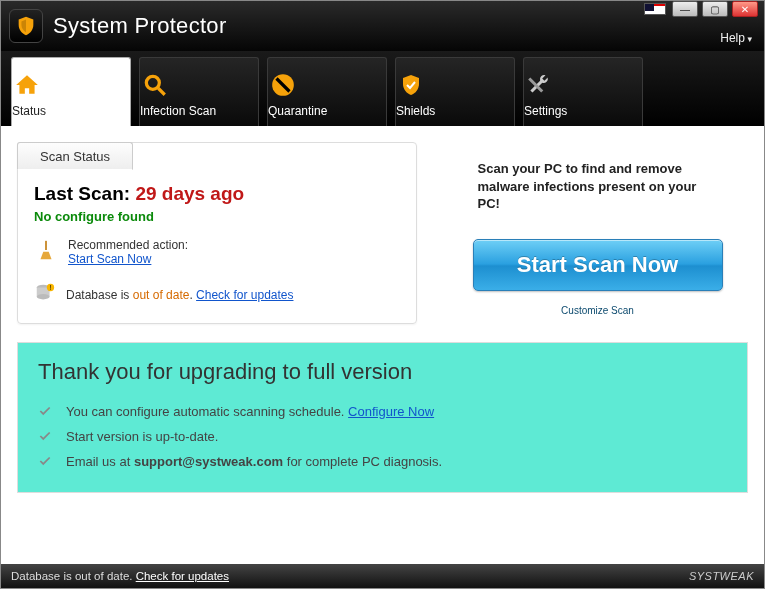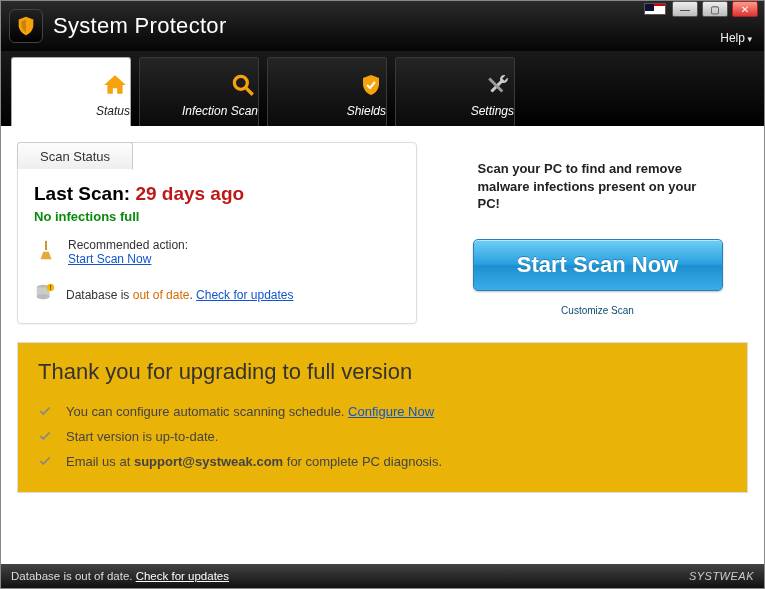--- a/index.html
+++ b/index.html
@@ -9,21 +9,21 @@
 .app-logo svg { width: 22px; height: 22px; }
 .app-title { font-size: 22px; font-weight: 400; letter-spacing: .3px; }
 .win-controls { position:absolute; top:0; right:6px; display:flex; gap:4px; }
 .win-btn { width:26px; height:16px; border:1px solid #555; background:linear-gradient(#eee,#bbb); color:#222; font-size:10px; display:flex; align-items:center; justify-content:center; cursor:pointer; border-radius:2px; }
 .win-btn.close { background:linear-gradient(#f98,#d33); border-color:#a22; color:#fff; }
 .flag { width:22px; height:12px; background: linear-gradient(#d00 0 7%,#fff 7% 14%,#d00 14% 21%,#fff 21% 28%,#d00 28% 35%,#fff 35% 100%); position:absolute; top:2px; right:98px; border:1px solid #555;}
 .flag::before{content:"";position:absolute;left:0;top:0;width:9px;height:7px;background:#113;}
 .help { position:absolute; bottom:6px; right:12px; font-size:12px; color:#eee; cursor:pointer; }
 .help::after{content:" ▾"; font-size:9px;}
 .tabbar { background:linear-gradient(#1a1a1a,#000); height:75px; display:flex; gap:8px; padding:6px 10px 0 10px; }
-.tab { width:120px; border:1px solid #3a3a3a; border-bottom:none; background:linear-gradient(#252525,#0a0a0a); color:#fff; display:flex; flex-direction:column; align-items:flex-end; justify-content:center; gap:4px; font-size:12px; cursor:pointer; border-radius:3px 3px 0 0; text-align:center; padding-top:3px;font-style:italic;}
+.tab { width:120px; border:1px solid #3a3a3a; border-bottom:none; background:linear-gradient(#252525,#0a0a0a); color:#fff; display:flex; flex-direction:column; align-items:flex-start; justify-content:center; gap:4px; font-size:12px; cursor:pointer; border-radius:3px 3px 0 0; text-align:center; padding-top:3px;}
 .tab.active { background:#fff; color:#222; border-color:#aaa; }
 .tab .ticon { width:30px; height:30px; display:flex; align-items:center; justify-content:center; }
 .content { flex:1; background:#fff; padding:16px 16px 6px 16px; display:flex; flex-direction:column; gap:18px; overflow:hidden; }
 .row1 { display:flex; gap:30px; }
 .panel { border:1px solid #ddd; width:400px; position:relative; padding-top:28px; border-radius:4px; box-shadow:0 1px 2px rgba(0,0,0,.05); }
 .panel-tab { position:absolute; top:-1px; left:-1px; height:28px; line-height:28px; padding:0 22px; font-size:13px; color:#333; background:linear-gradient(#fdfdfd,#eee); border:1px solid #ccc; border-bottom:1px solid #fff; border-radius:3px 3px 0 0; }
 .panel-body { padding:12px 16px 16px 16px; }
 .ls-line { font-size:19px; margin-bottom:4px; }
 .ls-line b{color:#000;}
 .ls-days{ color:#c01818; font-weight:bold; }
@@ -31,21 +31,21 @@
 .rec { display:flex; gap:10px; align-items:flex-start; margin-bottom:16px; }
 .rec .ic { width:24px; height:24px; flex:none; display:flex; align-items:center; justify-content:center;}
 .rec .txt { font-size:12px; color:#333; }
 .rec .txt a, .db a { color:#1155cc; text-decoration:underline; font-size:12px; cursor:pointer; }
 .db { display:flex; gap:10px; align-items:center; font-size:12px; color:#333; }
 .db .ood{ color:#d66a00; }
 .sidecol { flex:1; display:flex; flex-direction:column; align-items:center; padding-top:18px; }
 .sidecol .desc { font-size:13px; color:#222; text-align:left; width:240px; margin-bottom:26px; line-height:1.35;font-weight:bold; }
 .bigbtn { width:250px; height:52px; border:1px solid #2a7fb8; border-radius:5px; background:linear-gradient(#6ecff6,#2aa0e0 48%,#1d8fd0 52%,#3aaee8); color:#fff; font-size:22px; font-weight:bold; display:flex; align-items:center; justify-content:center; cursor:pointer; box-shadow:0 1px 2px rgba(0,0,0,.25), inset 0 1px 0 rgba(255,255,255,.5); text-shadow:0 -1px 0 rgba(0,0,0,.25); margin-bottom:14px;}
 .cust { color:#0c4a6e; font-size:10px; cursor:pointer;}
-.upgrade { border:1px solid #ddd; background:#eab308; padding:16px 28px 18px 20px; }
+.upgrade { border:1px solid #ddd; background:#5eead4; padding:16px 28px 18px 20px; }
 .upgrade h2 { font-weight:400; font-size:22px; color:#333; margin-bottom:14px;}
 .upgrade .item { display:flex; align-items:flex-start; gap:14px; font-size:13px; color:#444; padding:5px 0;}
 .upgrade .item svg{flex:none;}
 .upgrade a { color:#1155cc; text-decoration:underline; cursor:pointer;}
 .statusbar { height:24px; background:linear-gradient(#444,#111); color:#ddd; font-size:11.5px; display:flex; align-items:center; padding:0 10px; justify-content:space-between; }
 .statusbar a { color:#fff; text-decoration:underline; cursor:pointer;}
 .brand { font-style:italic; letter-spacing:.5px; color:#ccc; font-size:11px;}
 </style>
 </head>
 <body>
@@ -80,20 +80,29 @@
     <div class="ticon">
         <svg width="26" height="26" viewBox="0 0 24 24">
           <circle cx="10" cy="10" r="6" fill="none" stroke="#f6a20a" stroke-width="3"></circle>
           <line x1="15" y1="15" x2="21" y2="21" stroke="#f6a20a" stroke-width="3"></line>
         </svg>
       </div>
     <span>Infection Scan</span>
   </div>
   <div class="tab">
     <div class="ticon">
+        <svg width="26" height="26" viewBox="0 0 24 24">
+          <circle cx="12" cy="12" r="10" fill="#f6a20a"></circle>
+          <path d="M6 6 18 18" stroke="#000" stroke-width="3"></path>
+        </svg>
+      </div>
+    <span>Quarantine</span>
+  </div>
+  <div class="tab">
+    <div class="ticon">
         <svg width="24" height="26" viewBox="0 0 24 24">
           <path fill="#f6a20a" d="M12 2 4 5v6c0 5 3.4 9.4 8 11 4.6-1.6 8-6 8-11V5l-8-3z"></path>
           <path d="M8 12l3 3 5-6" stroke="#fff" stroke-width="2" fill="none"></path>
         </svg>
       </div>
     <span>Shields</span>
   </div>
   <div class="tab">
     <div class="ticon">
         <svg width="26" height="26" viewBox="0 0 24 24">
@@ -107,21 +116,21 @@
 
 <div class="content">
   <div class="row1">
     <div class="panel">
       <div class="panel-tab">Scan Status</div>
       <div class="panel-body">
         <div class="ls-line">
           <b>Last Scan:</b>
           <span class="ls-days">29 days ago</span>
         </div>
-        <div class="noninf">No infections full</div>
+        <div class="noninf">No configure found</div>
         <div class="rec">
           <div class="ic">
               <svg width="22" height="22" viewBox="0 0 24 24">
                 <rect x="11" y="2" width="2" height="10" fill="#c88a2a"></rect>
                 <path d="M6 22l3-8h6l3 8z" fill="#e6a83b"></path>
               </svg>
             </div>
           <div class="txt">
             <div>Recommended action:</div>
             <a>Start Scan Now</a>

